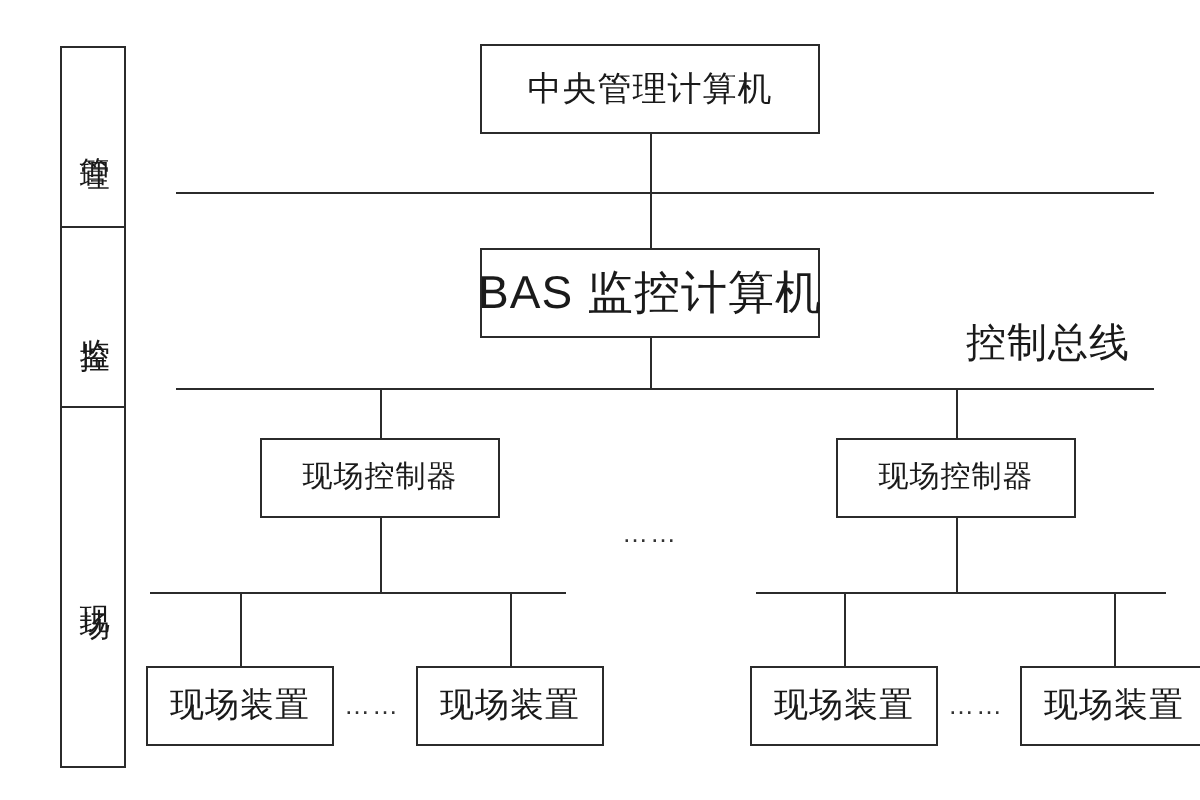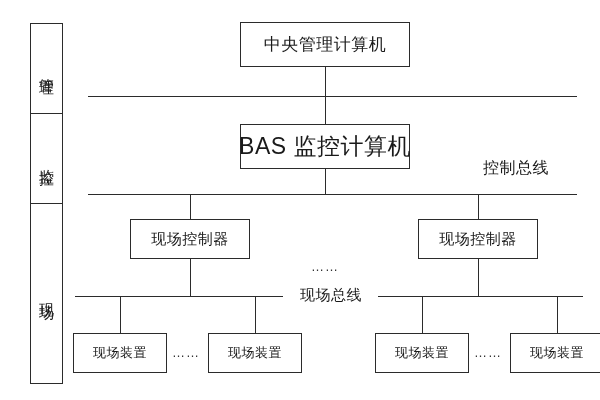--- a/index.html
+++ b/index.html
@@ -88,21 +88,21 @@
     line-height: 1.05;
     letter-spacing: 2px;
     color: #1a1a1a;
   }
 
   
   #box-central   { left: 240px; top: 22px;  width: 170px; height: 45px; font-size: 17px; }
   #box-bas       { left: 240px; top: 124px; width: 170px; height: 45px; font-size: 23px; }
   #box-ctrl-l    { left: 130px; top: 219px; width: 120px; height: 40px; font-size: 15px; }
   #box-ctrl-r    { left: 418px; top: 219px; width: 120px; height: 40px; font-size: 15px; }
-  .box-device    { top: 333px; width: 94px; height: 40px; font-size: 13px; }
+  .box-device    { top: 333px; width: 94px; height: 40px; font-size: 17px; }
   #box-dev-1     { left: 73px;  }
   #box-dev-2     { left: 208px; }
   #box-dev-3     { left: 375px; }
   #box-dev-4     { left: 510px; }
 
   #bus-mgmt      { left: 88px; top: 96px;  width: 489px; }
   #bus-ctrl      { left: 88px; top: 194px; width: 489px; }
   #bus-field-l   { left: 75px; top: 296px; width: 208px; }
   #bus-field-r   { left: 378px; top: 296px; width: 205px; }
 
@@ -112,21 +112,21 @@
   #drop-ctrl-l   { left: 190px; top: 194px; height: 25px; }
   #drop-ctrl-r   { left: 478px; top: 194px; height: 25px; }
   #drop-fb-l     { left: 190px; top: 259px; height: 37px; }
   #drop-fb-r     { left: 478px; top: 259px; height: 37px; }
   #drop-dev-1    { left: 120px; top: 296px; height: 37px; }
   #drop-dev-2    { left: 255px; top: 296px; height: 37px; }
   #drop-dev-3    { left: 422px; top: 296px; height: 37px; }
   #drop-dev-4    { left: 557px; top: 296px; height: 37px; }
 
   #label-mgmt-net  { left: 483px; top: 70px;  font-size: 15px; }
-  #label-ctrl-bus  { left: 483px; top: 158px; font-size: 16px; }
+  #label-ctrl-bus  { left: 483px; top: 158px; font-size: 20px; }
   #label-field-bus { left: 296px; top: 286px; font-size: 15px; background: #ffffff; padding: 0 4px; }
 
   #dots-ctrl   { left: 311px; top: 259px; font-size: 13px; }
   #dots-dev-l  { left: 172px; top: 345px; font-size: 13px; }
   #dots-dev-r  { left: 474px; top: 345px; font-size: 13px; }
 </style>
 </head>
 <body>
 
 <div id="diagram">
@@ -167,19 +167,18 @@
   <div class="vline" id="drop-ctrl-l"></div>
   <div class="vline" id="drop-ctrl-r"></div>
   <div class="vline" id="drop-fb-l"></div>
   <div class="vline" id="drop-fb-r"></div>
   <div class="vline" id="drop-dev-1"></div>
   <div class="vline" id="drop-dev-2"></div>
   <div class="vline" id="drop-dev-3"></div>
   <div class="vline" id="drop-dev-4"></div>
 
   <div class="label" id="label-ctrl-bus">控制总线</div>
-  <div class="label" id="label-field-bus">现场总线</div>
 
   <div class="dots" id="dots-ctrl">……</div>
   <div class="dots" id="dots-dev-l">……</div>
   <div class="dots" id="dots-dev-r">……</div>
 
 </div>
 
 </body></html>

